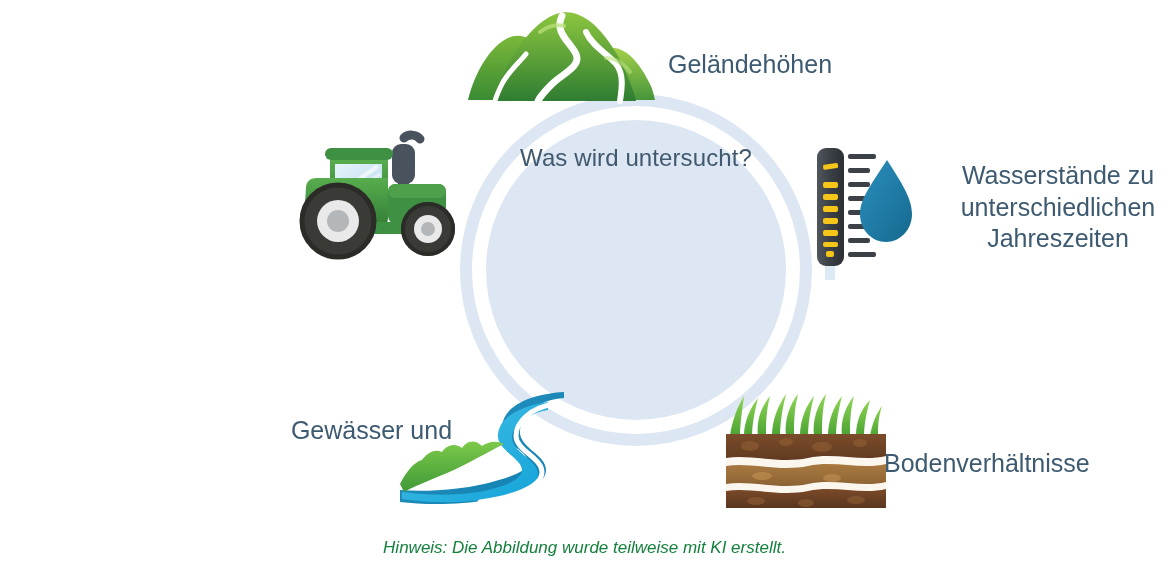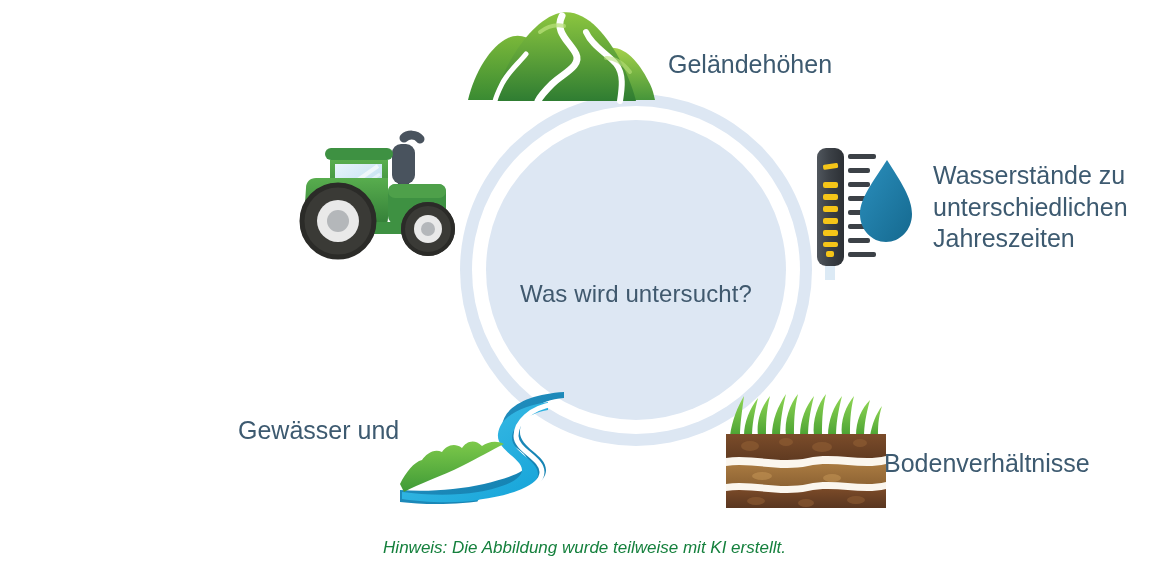--- a/index.html
+++ b/index.html
@@ -42,43 +42,44 @@
   }
   .hub-core {
     position: absolute;
     left: 486px;
     top: 120px;
     width: 300px;
     height: 300px;
     border-radius: 50%;
     background: #dde7f3;
     display: flex;
-    align-items: center;
+    align-items: flex-start;
     justify-content: center;
   }
   .hub-label {
     font-size: 24px;
     color: #40596e;
     letter-spacing: 0.1px;
     white-space: nowrap;
     transform: translateY(24px);
   }
 
   
   .node-text {
     position: absolute;
     font-size: 25px;
     line-height: 1.26;
     color: #3d5a70;
+    text-align: center;
   }
 
   .t-gelaende { left: 668px; top: 49px; }
   .t-wasser   { left: 918px; top: 160px; width: 250px; margin-left: 15px; }
   .t-nutzung  { left: 0px;  top: 168px; width: 292px; text-align: right; }
-  .t-gewaesser{ left: 238px; top: 415px; width: 215px; }
+  .t-gewaesser{ left: 264px; top: 415px; width: 215px; }
   .t-boden    { left: 884px; top: 448px; }
 
   
   .icon { position: absolute; }
   .icon svg { display: block; overflow: visible; }
 
   .ic-hills   { left: 466px; top: 2px; }
   .ic-tractor { left: 292px; top: 126px; }
   .ic-gauge   { left: 812px; top: 142px; }
   .ic-river   { left: 396px; top: 396px; }

